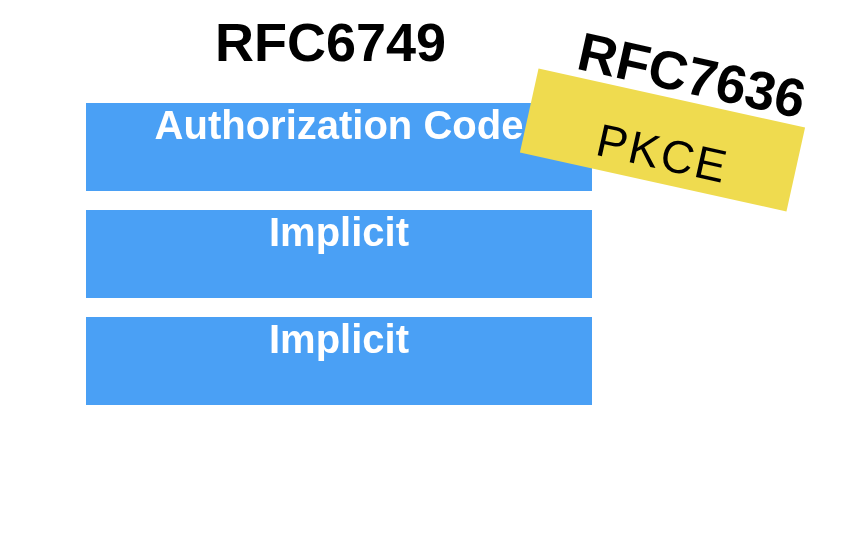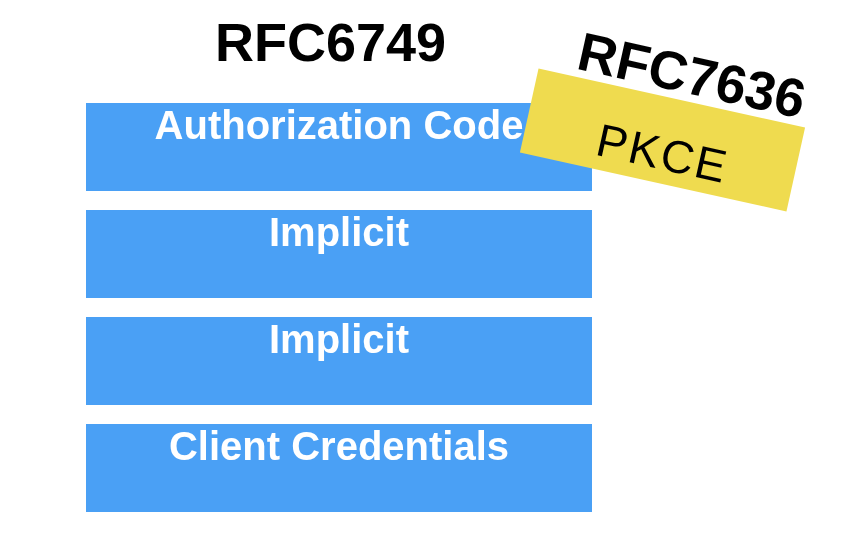--- a/index.html
+++ b/index.html
@@ -97,23 +97,20 @@
   <div class="bars">
     <div class="bar">
       <span>Authorization Code</span>
     </div>
     <div class="bar">
       <span>Implicit</span>
     </div>
     <div class="bar">
       <span>Implicit</span>
     </div>
-    <div class="bar">
-      <span>Client Credentials</span>
-    </div>
   </div>
 
   <div class="sticker">
     <span class="sticker-label">PKCE</span>
   </div>
 
   <div class="sticker-title">RFC7636</div>
 
 </div>
 

